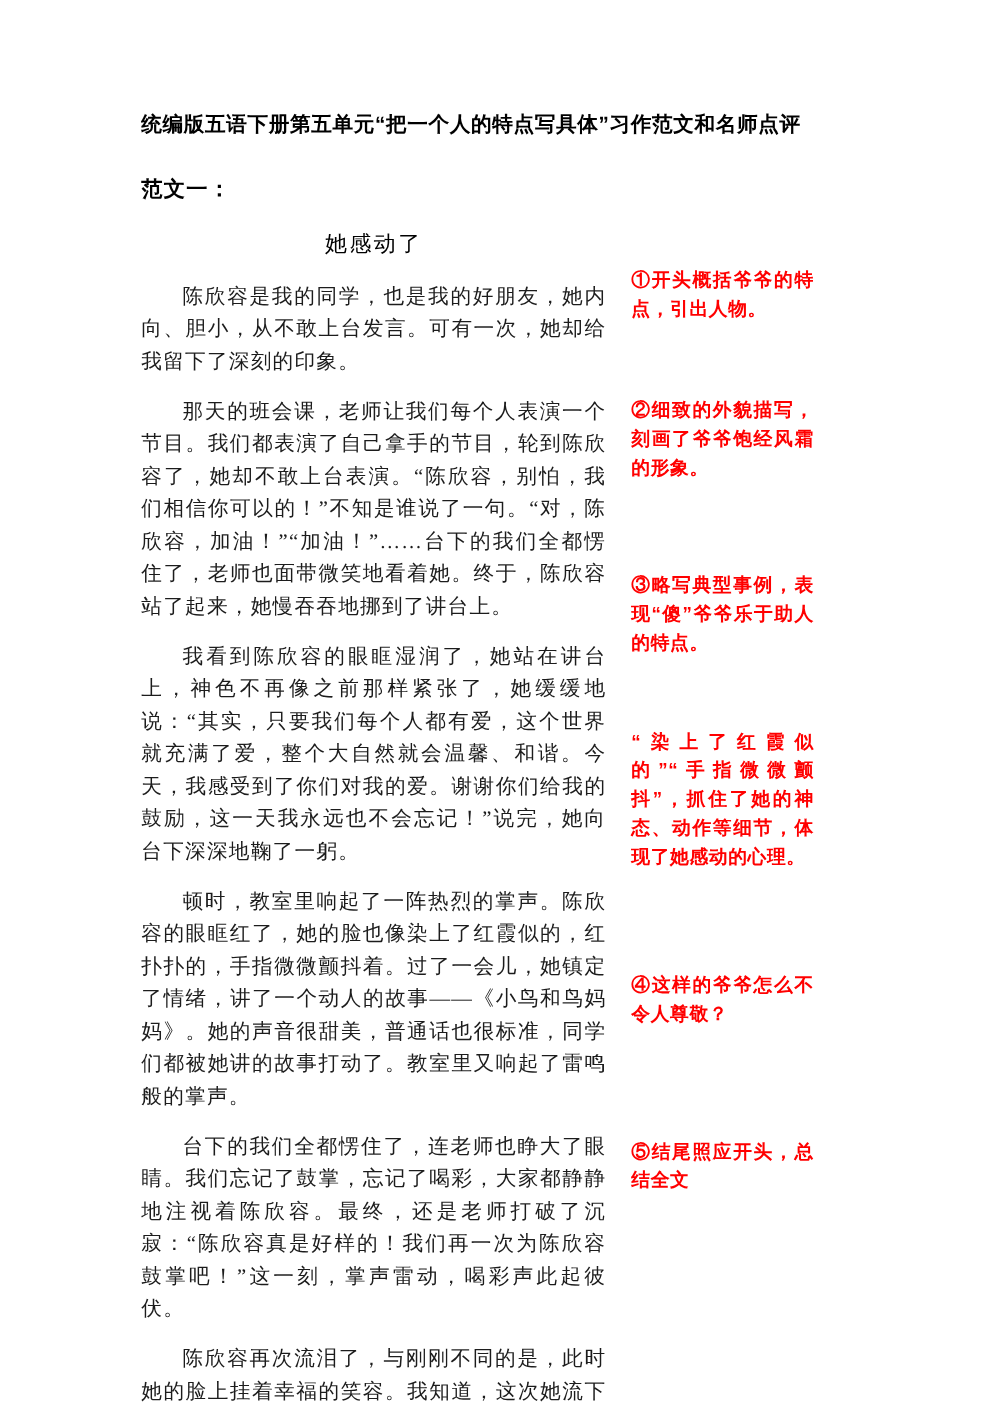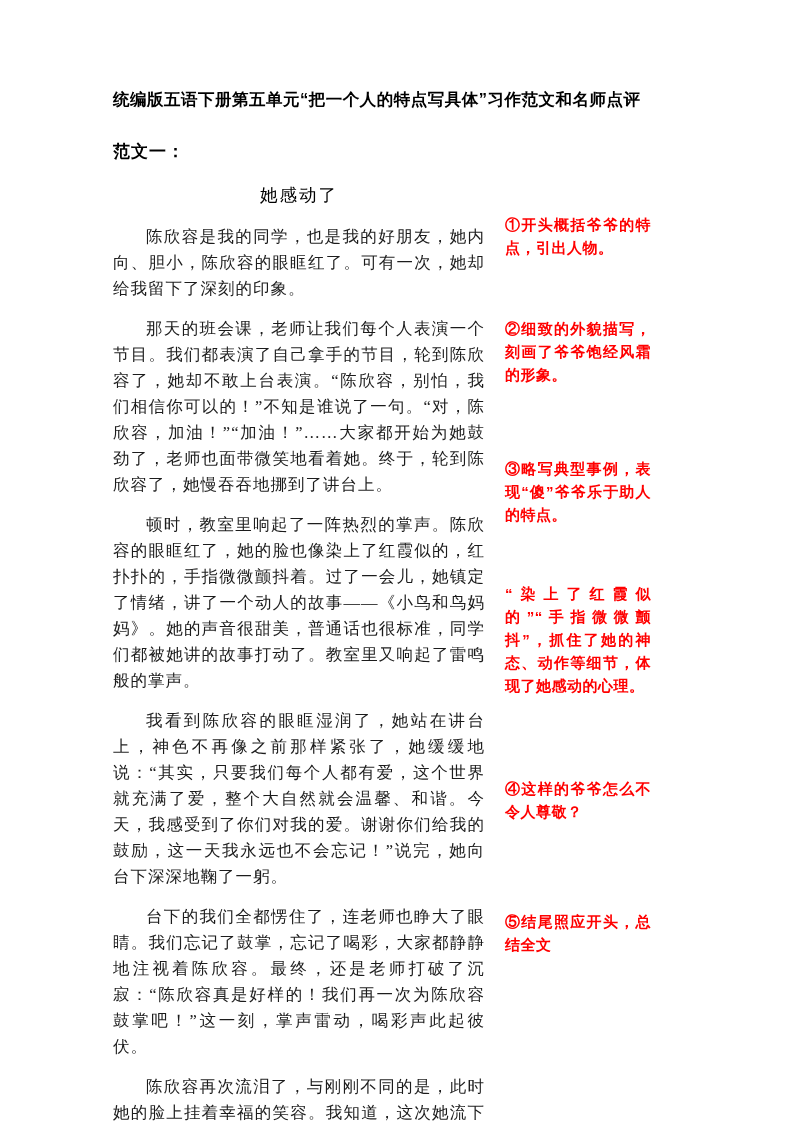--- a/index.html
+++ b/index.html
@@ -95,24 +95,24 @@
 
 <div class="page">
 
   <div class="doc-title">统编版五语下册第五单元“把一个人的特点写具体”习作范文和名师点评</div>
 
   <div class="section-label">范文一：</div>
 
   <div class="essay-title">她感动了</div>
 
   <div class="essay-body">
-    <p>陈欣容是我的同学，也是我的好朋友，她内向、胆小，陈欣容的眼眶红了。可有一次，她却给我留下了深刻的印象。</p>
-    <p>那天的班会课，老师让我们每个人表演一个节目。我们都表演了自己拿手的节目，轮到陈欣容了，她却不敢上台表演。“陈欣容，别怕，我们相信你可以的！”不知是谁说了一句。“对，陈欣容，加油！”“加油！”……大家都开始为她鼓劲了，老师也面带微笑地看着她。终于，轮到陈欣容了，她慢吞吞地挪到了讲台上。</p>
+    <p>陈欣容是我的同学，也是我的好朋友，她内向、胆小，从不敢上台发言。可有一次，她却给我留下了深刻的印象。</p>
+    <p>那天的班会课，老师让我们每个人表演一个节目。我们都表演了自己拿手的节目，轮到陈欣容了，她却不敢上台表演。“陈欣容，别怕，我们相信你可以的！”不知是谁说了一句。“对，陈欣容，加油！”“加油！”……台下的我们全都愣住了，老师也面带微笑地看着她。终于，陈欣容站了起来，她慢吞吞地挪到了讲台上。</p>
+    <p>我看到陈欣容的眼眶湿润了，她站在讲台上，神色不再像之前那样紧张了，她缓缓地说：“其实，只要我们每个人都有爱，这个世界就充满了爱，整个大自然就会温馨、和谐。今天，我感受到了你们对我的爱。谢谢你们给我的鼓励，这一天我永远也不会忘记！”说完，她向台下深深地鞠了一躬。</p>
     <p>顿时，教室里响起了一阵热烈的掌声。陈欣容的眼眶红了，她的脸也像染上了红霞似的，红扑扑的，手指微微颤抖着。过了一会儿，她镇定了情绪，讲了一个动人的故事——《小鸟和鸟妈妈》。她的声音很甜美，普通话也很标准，同学们都被她讲的故事打动了。教室里又响起了雷鸣般的掌声。</p>
-    <p>我看到陈欣容的眼眶湿润了，她站在讲台上，神色不再像之前那样紧张了，她缓缓地说：“其实，只要我们每个人都有爱，这个世界就充满了爱，整个大自然就会温馨、和谐。今天，我感受到了你们对我的爱。谢谢你们给我的鼓励，这一天我永远也不会忘记！”说完，她向台下深深地鞠了一躬。</p>
     <p>台下的我们全都愣住了，连老师也睁大了眼睛。我们忘记了鼓掌，忘记了喝彩，大家都静静地注视着陈欣容。最终，还是老师打破了沉寂：“陈欣容真是好样的！我们再一次为陈欣容鼓掌吧！”这一刻，掌声雷动，喝彩声此起彼伏。</p>
     <p>陈欣容再次流泪了，与刚刚不同的是，此时她的脸上挂着幸福的笑容。我知道，这次她流下的是高兴的泪水，是感动的泪水。</p>
   </div>
 
   <div class="annotations">
     <div class="annotation" style="top:213px">①开头概括爷爷的特点，引出人物。</div>
     <div class="annotation" style="top:317px">②细致的外貌描写，刻画了爷爷饱经风霜的形象。</div>
     <div class="annotation" style="top:457px">③略写典型事例，表现“傻”爷爷乐于助人的特点。</div>
     <div class="annotation" style="top:582px">“染上了红霞似的”“手指微微颤抖”，抓住了她的神态、动作等细节，体现了她感动的心理。</div>
     <div class="annotation" style="top:777px">④这样的爷爷怎么不令人尊敬？</div>

